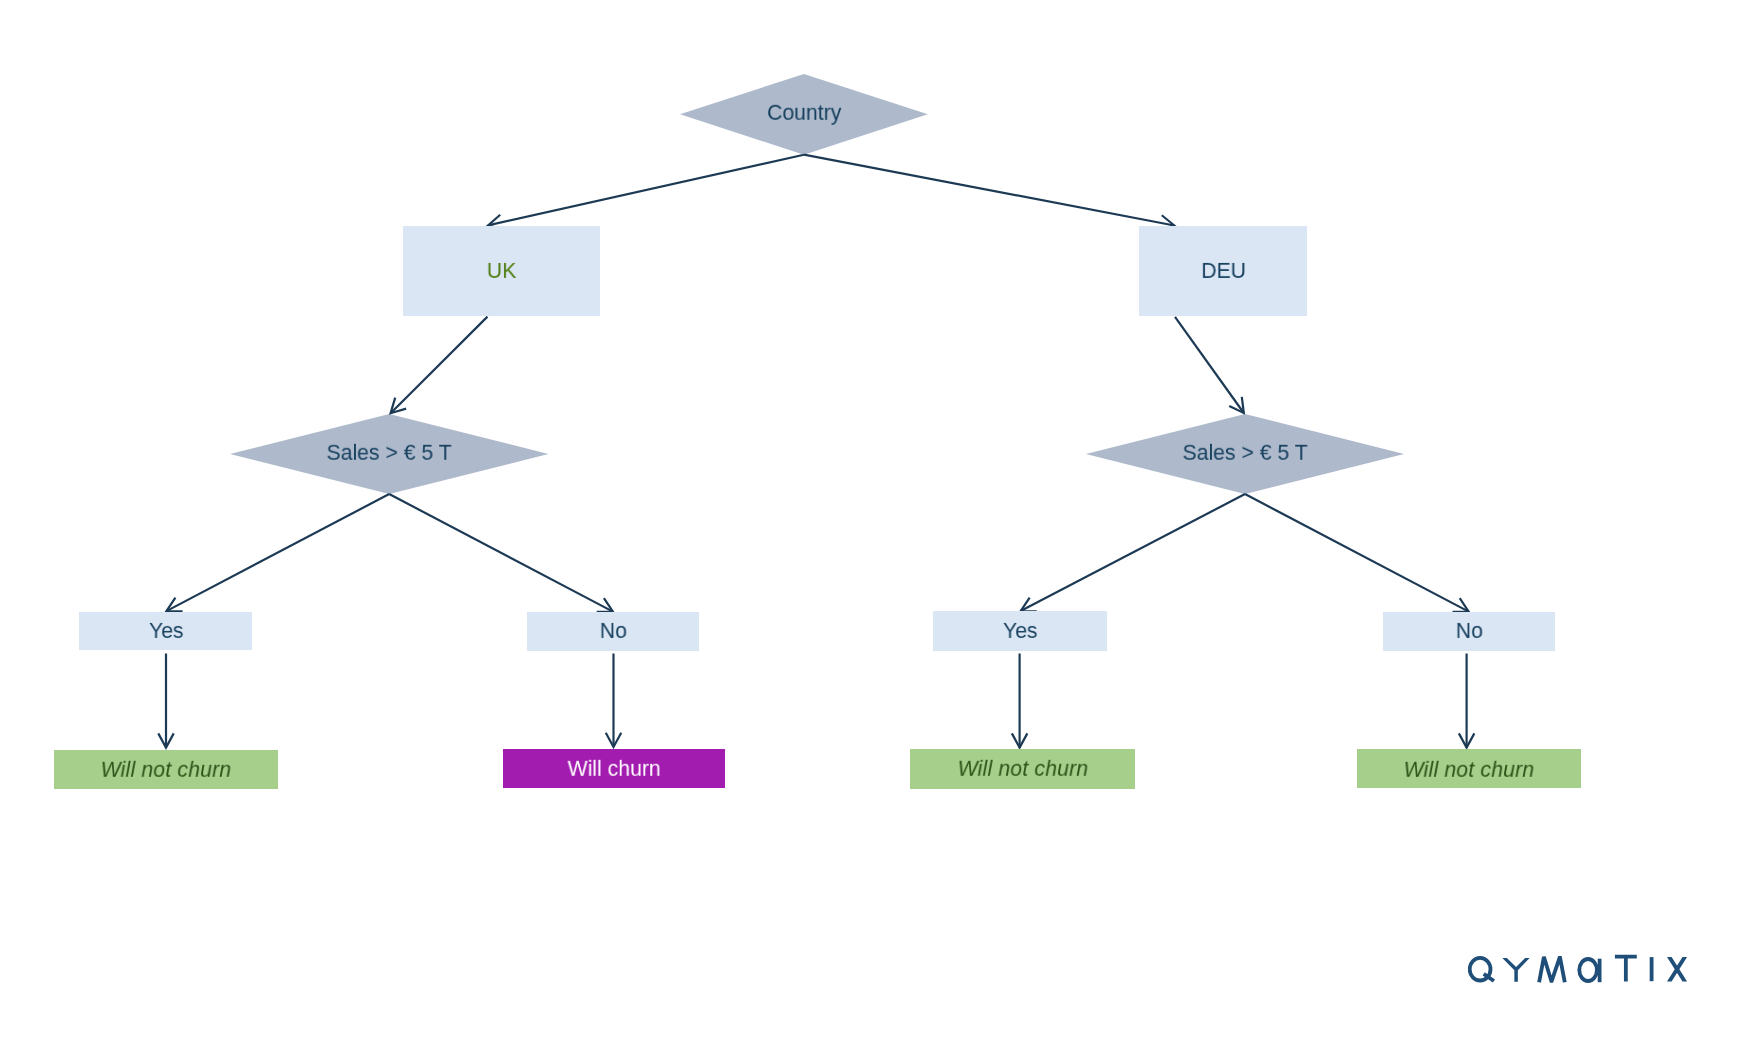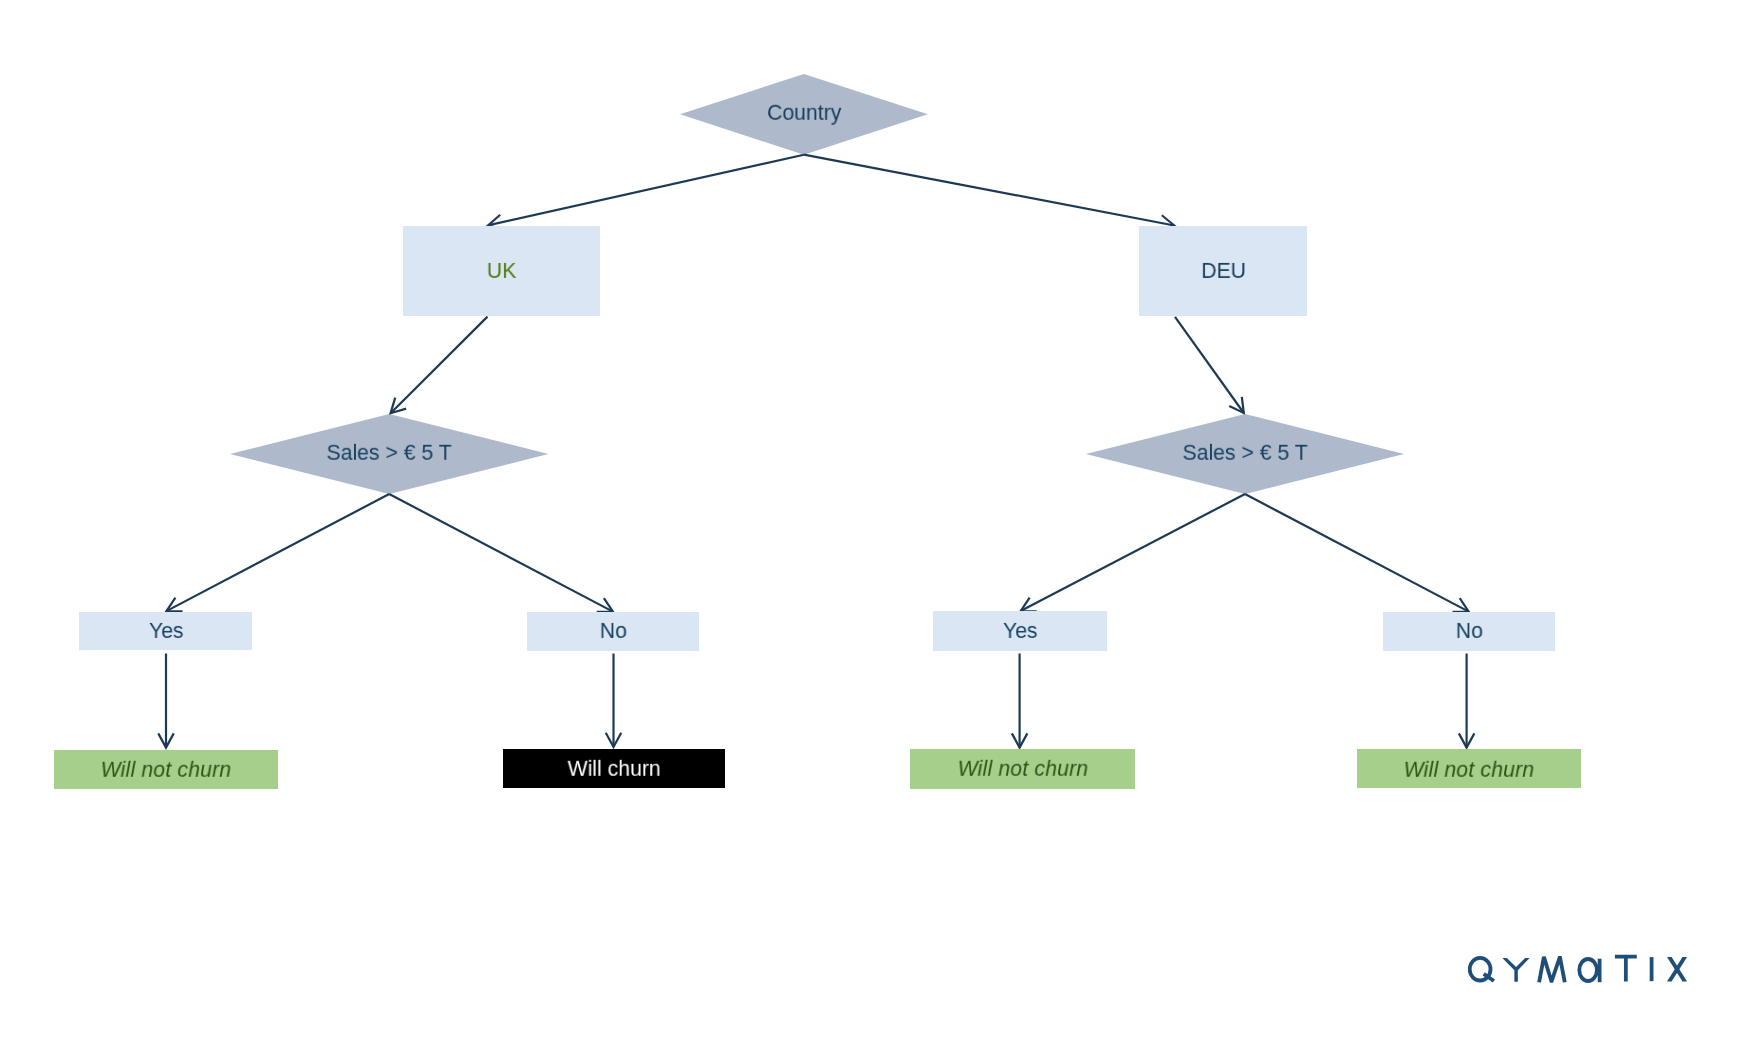--- a/index.html
+++ b/index.html
@@ -110,21 +110,21 @@
   <div class="node branch" style="left: 933.3px; top: 611.4px; width: 173.5px; height: 39.9px; background: rgb(219, 230, 244); color: rgb(23, 64, 94);">
     <span>Yes</span>
   </div>
   <div class="node branch" style="left: 1383.4px; top: 612px; width: 171.8px; height: 39.4px; background: rgb(219, 230, 244); color: rgb(23, 64, 94);">
     <span>No</span>
   </div>
 
   <div class="node outcome-pos" style="left: 54.1px; top: 749.5px; width: 223.6px; height: 39.4px; background: rgb(166, 207, 140); color: rgb(46, 84, 24);">
     <span>Will not churn</span>
   </div>
-  <div class="node outcome-neg" style="left: 502.6px; top: 748.6px; width: 222.2px; height: 39.7px; background: #000000; color: rgb(255, 255, 255);">
+  <div class="node outcome-neg" style="left: 502.6px; top: 748.6px; width: 222.2px; height: 39.7px; background: #a21caf; color: rgb(255, 255, 255);">
     <span>Will churn</span>
   </div>
   <div class="node outcome-pos" style="left: 910.2px; top: 748.8px; width: 224.7px; height: 39.8px; background: rgb(166, 207, 140); color: rgb(46, 84, 24);">
     <span>Will not churn</span>
   </div>
   <div class="node outcome-pos" style="left: 1357px; top: 749.3px; width: 223.6px; height: 39.2px; background: rgb(166, 207, 140); color: rgb(46, 84, 24);">
     <span>Will not churn</span>
   </div>
 
   <div class="logo" style="left:1468px;top:954px;width:220px;height:32px;">

